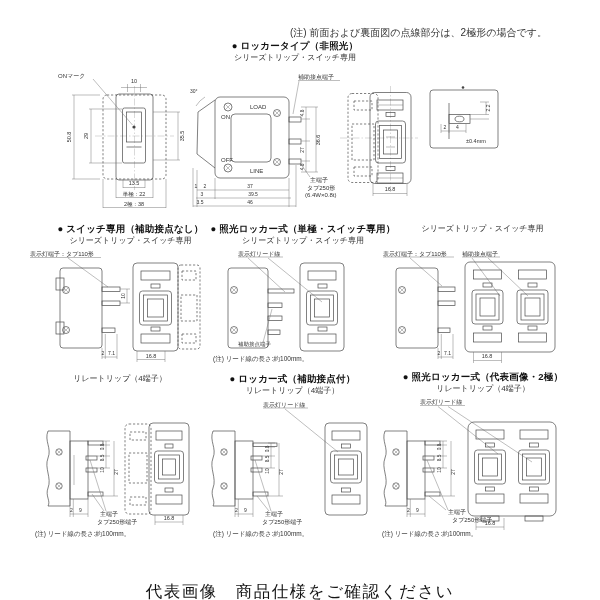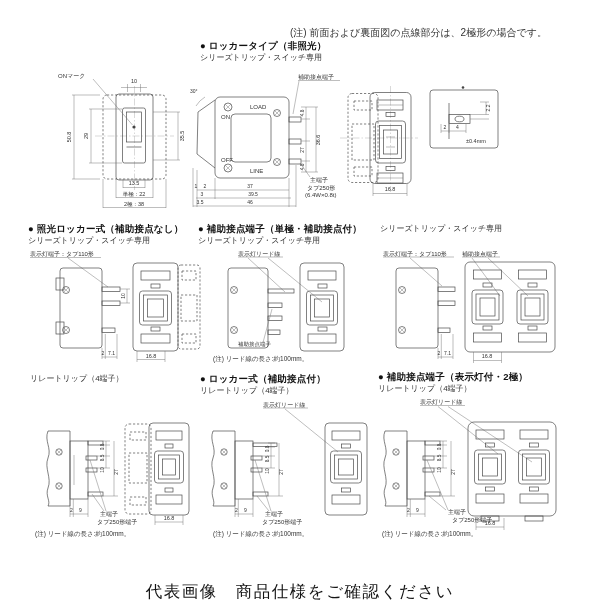--- a/index.html
+++ b/index.html
@@ -1,19 +1,19 @@
 <!DOCTYPE html>
 <html><head>
 <meta charset="utf-8">
 <style>
   *{margin:0;padding:0;box-sizing:border-box}
   html,body{width:600px;height:600px}
   body{background:#fff;font-family:"Liberation Sans",sans-serif;position:relative;overflow:hidden;color:#222}
   .abs{position:absolute}
-  .hdr{text-align:left;color:#111;line-height:1.25}
+  .hdr{text-align:center;color:#111;line-height:1.25}
   .hdr .t{font-weight:bold;font-size:9.5px;letter-spacing:.2px}
   .hdr .s{font-size:8px;color:#333;margin-top:1px}
   .note{font-size:10px;color:#333}
   .caption{font-size:16.5px;color:#151515;text-align:center;letter-spacing:1.5px}
   svg.art{position:absolute;left:0;top:0}
   .ln{stroke:#4b4b4b;stroke-width:.7;fill:none}
   .thin{stroke:#6e6e6e;stroke-width:.45;fill:none}
   .dash{stroke-dasharray:2.2 1.8}
   .cl{stroke:#a0a0a0;stroke-width:.4;stroke-dasharray:7 2 1.5 2;fill:none}
   text{font-family:"Liberation Sans",sans-serif;fill:#333;stroke:none}
@@ -24,40 +24,40 @@
 <body>
 
 <div class="abs note" style="left:290px;top:26px;width:300px">(注) 前面および裏面図の点線部分は、2極形の場合です。</div>
 
 <div class="abs hdr" style="left:200px;top:40px;width:190px">
   <div class="t">● ロッカータイプ（非照光）</div>
   <div class="s">シリーズトリップ・スイッチ専用</div>
 </div>
 
 <div class="abs hdr" style="left:28px;top:223px;width:205px">
-  <div class="t">● 照光ロッカー式（補助接点なし）</div>
+  <div class="t">● スイッチ専用（補助接点なし）</div>
   <div class="s">シリーズトリップ・スイッチ専用</div>
 </div>
 <div class="abs hdr" style="left:198px;top:223px;width:210px">
-  <div class="t">● 補助接点端子（単極・補助接点付）</div>
+  <div class="t">● 照光ロッカー式（単極・スイッチ専用）</div>
   <div class="s">シリーズトリップ・スイッチ専用</div>
 </div>
 <div class="abs hdr" style="left:380px;top:223px;width:205px">
   <div class="s">シリーズトリップ・スイッチ専用</div>
 </div>
 
 <div class="abs hdr" style="left:30px;top:373px;width:180px">
   <div class="s">リレートリップ（4端子）</div>
 </div>
 <div class="abs hdr" style="left:200px;top:373px;width:185px">
   <div class="t">● ロッカー式（補助接点付）</div>
   <div class="s">リレートリップ（4端子）</div>
 </div>
 <div class="abs hdr" style="left:378px;top:371px;width:210px">
-  <div class="t">● 補助接点端子（表示灯付・2極）</div>
+  <div class="t">● 照光ロッカー式（代表画像・2極）</div>
   <div class="s">リレートリップ（4端子）</div>
 </div>
 
 <div class="abs caption" style="left:0;top:581px;width:600px">代表画像　商品仕様をご確認ください</div>
 
 <svg class="art" width="600" height="600" viewBox="0 0 600 600">
 
   <g>
     <path class="cl" d="M95 136 H174 M134.5 86 V190"></path>
     <rect class="ln dash" x="103" y="95" width="63" height="84" rx="4"></rect>

